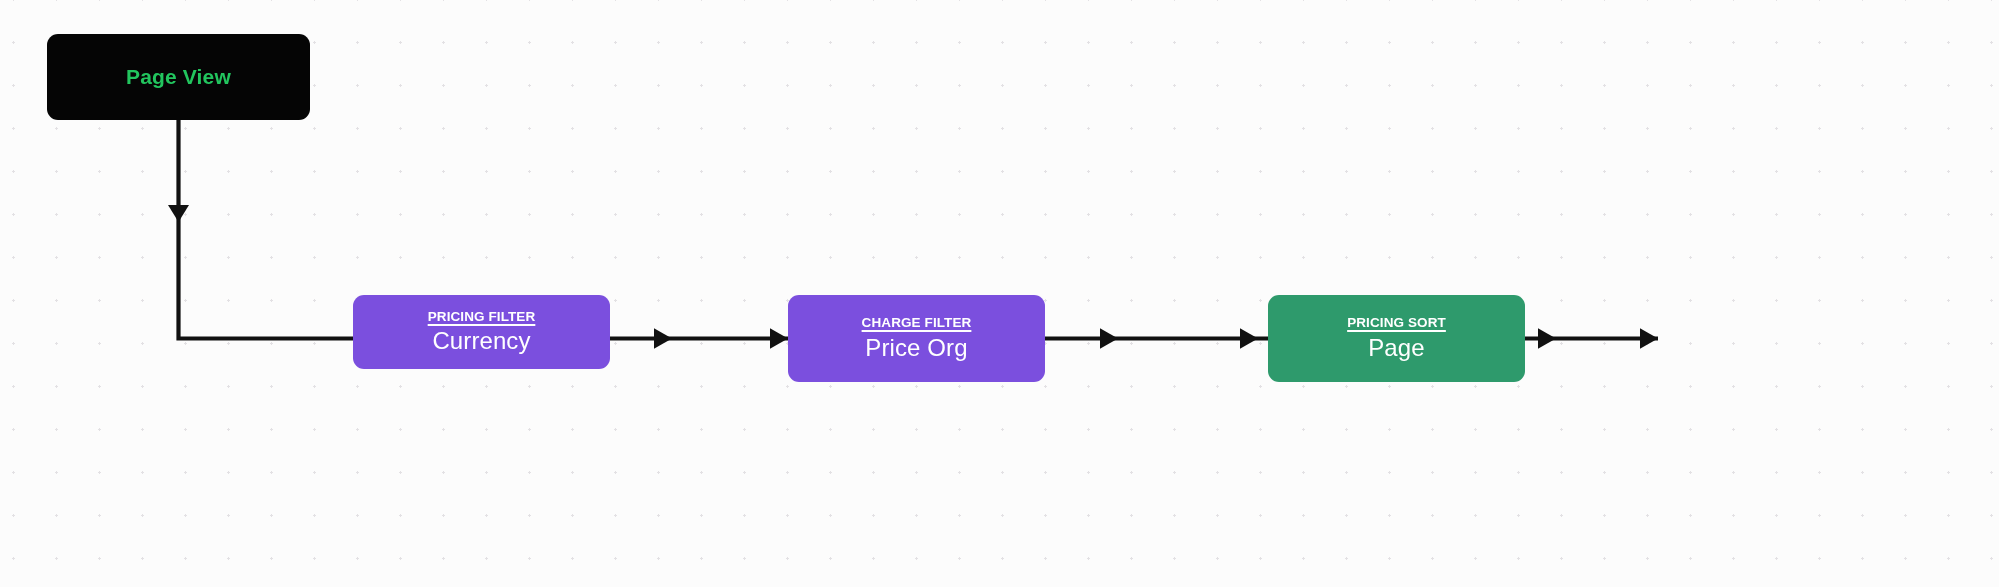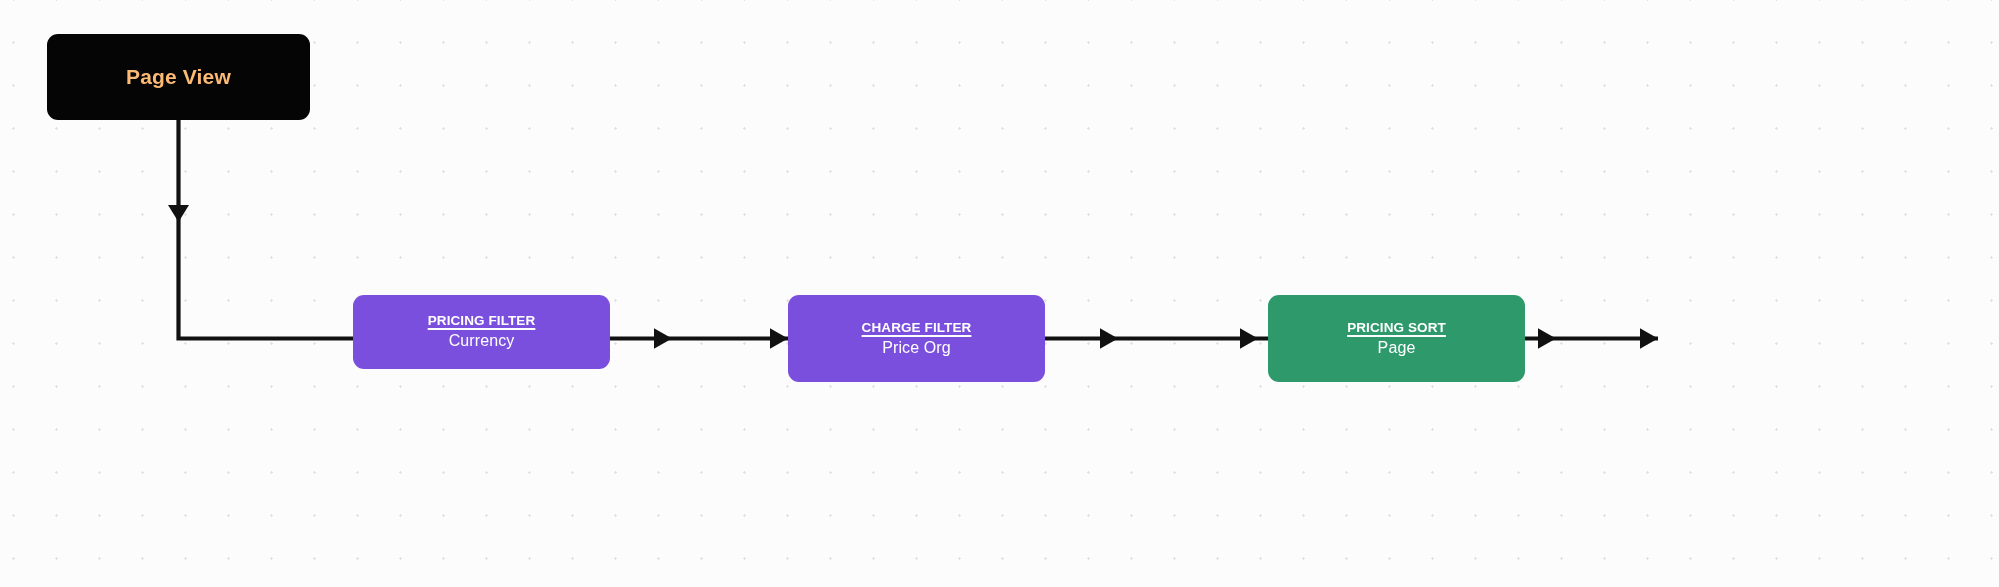--- a/index.html
+++ b/index.html
@@ -56,21 +56,21 @@
     font-size: 13.5px;
     font-weight: 700;
     letter-spacing: 0.1px;
     text-decoration: underline;
     text-underline-offset: 2.5px;
     text-decoration-thickness: 1.6px;
     margin-bottom: 3px;
     white-space: nowrap;
   }
   .node-value {
-    font-size: 16px;
+    font-size: 24px;
     font-weight: 400;
     letter-spacing: 0.1px;
     white-space: nowrap;
   }
   .node-single {
     font-size: 21px;
     font-weight: 700;
     letter-spacing: 0.15px;
     white-space: nowrap;
   }
@@ -99,21 +99,21 @@
       <polygon points="1258,338.5 1240,328.2 1240,348.8" fill="#111111"></polygon>
     </g>
 
     <g>
       <line x1="1525" y1="338.5" x2="1658" y2="338.5" stroke="#111111" stroke-width="4.2"></line>
       <polygon points="1556,338.5 1538,328.2 1538,348.8" fill="#111111"></polygon>
       <polygon points="1658,338.5 1640,328.2 1640,348.8" fill="#111111"></polygon>
     </g>
   </svg>
 
-  <div class="node black" id="node-page-view" style="left: 47px; top: 34px; width: 263px; height: 86px; background: rgb(5, 5, 5); color: #fdba74;">
+  <div class="node black" id="node-page-view" style="left: 47px; top: 34px; width: 263px; height: 86px; background: rgb(5, 5, 5); color: #22c55e;">
     <div class="node-single">Page View</div>
   </div>
 
   <div class="node purple" id="node-pricing-filter" style="left: 353px; top: 295px; width: 257px; height: 74px; background: rgb(123, 79, 222); color: rgb(255, 255, 255);">
     <div class="node-kicker">PRICING FILTER</div>
     <div class="node-value">Currency</div>
   </div>
 
   <div class="node purple" id="node-charge-filter" style="left: 788px; top: 295px; width: 257px; height: 87px; background: rgb(123, 79, 222); color: rgb(255, 255, 255);">
     <div class="node-kicker">CHARGE FILTER</div>

